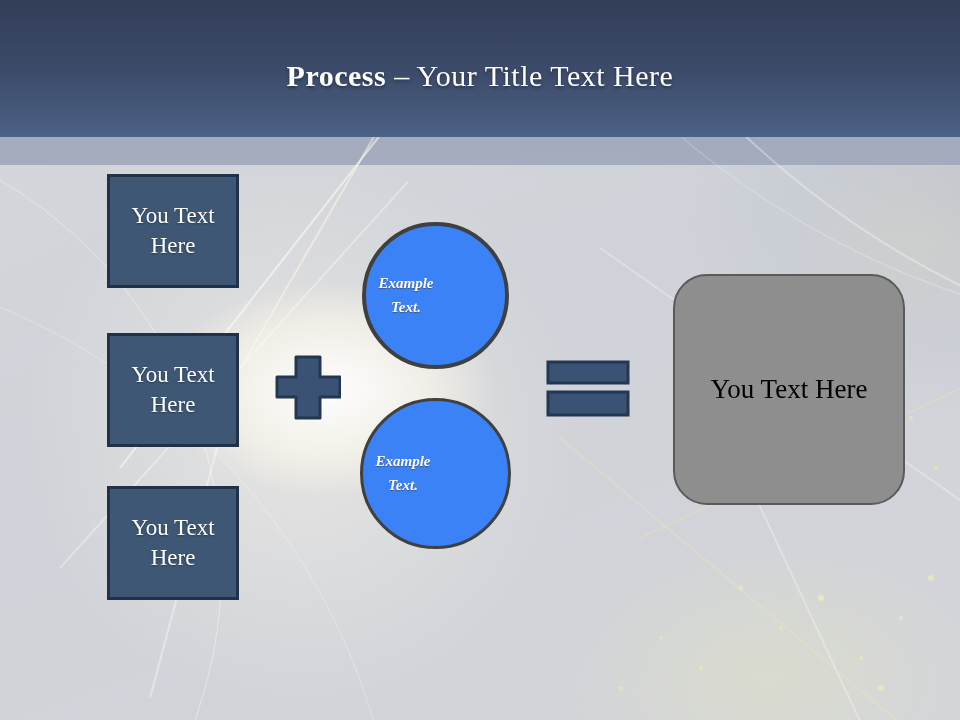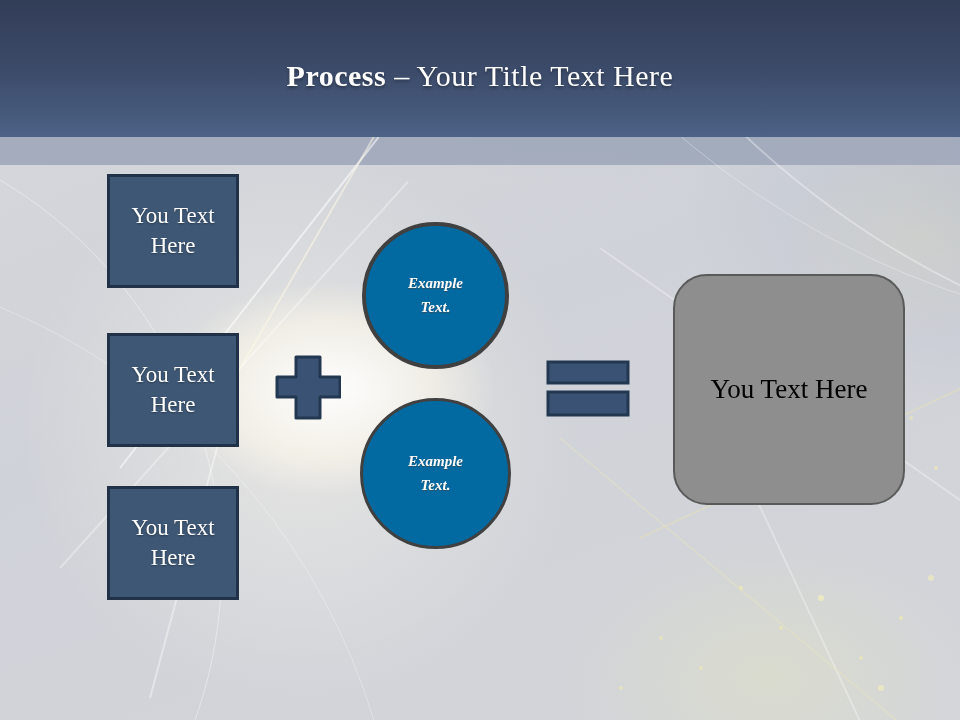--- a/index.html
+++ b/index.html
@@ -55,22 +55,22 @@
     position:absolute;left:107px;width:132px;height:114px;box-sizing:border-box;
     background:#3e5774;border:3px solid #203148;
     display:flex;align-items:center;justify-content:center;text-align:center;
     color:#ffffff;font-size:23px;line-height:1.32;
     text-shadow:0 1px 2px rgba(0,0,0,0.35);
   }
   .inbox .lbl{width:110px;}
   .op{position:absolute;}
   .circle{
     position:absolute;box-sizing:border-box;border-radius:50%;
-    background:#0369a1;border:4px solid #404040;
-    display:flex;align-items:center;justify-content:center;text-align:center;
+    background:#3b82f6;border:4px solid #404040;
+    display:flex;align-items:center;text-align:center;
     color:#ffffff;font-size:15px;font-weight:bold;font-style:italic;line-height:1.55;
     text-shadow:0 1px 1px rgba(70,70,70,0.7);
   }
   .circle .lbl{width:80px;}
   .result{
     position:absolute;left:673px;top:274px;width:232px;height:231px;box-sizing:border-box;
     background:#8e8e8e;border:2px solid #5a5a5a;border-radius:34px;
     display:flex;align-items:center;justify-content:center;text-align:center;
     color:#000000;font-size:27px;
   }

